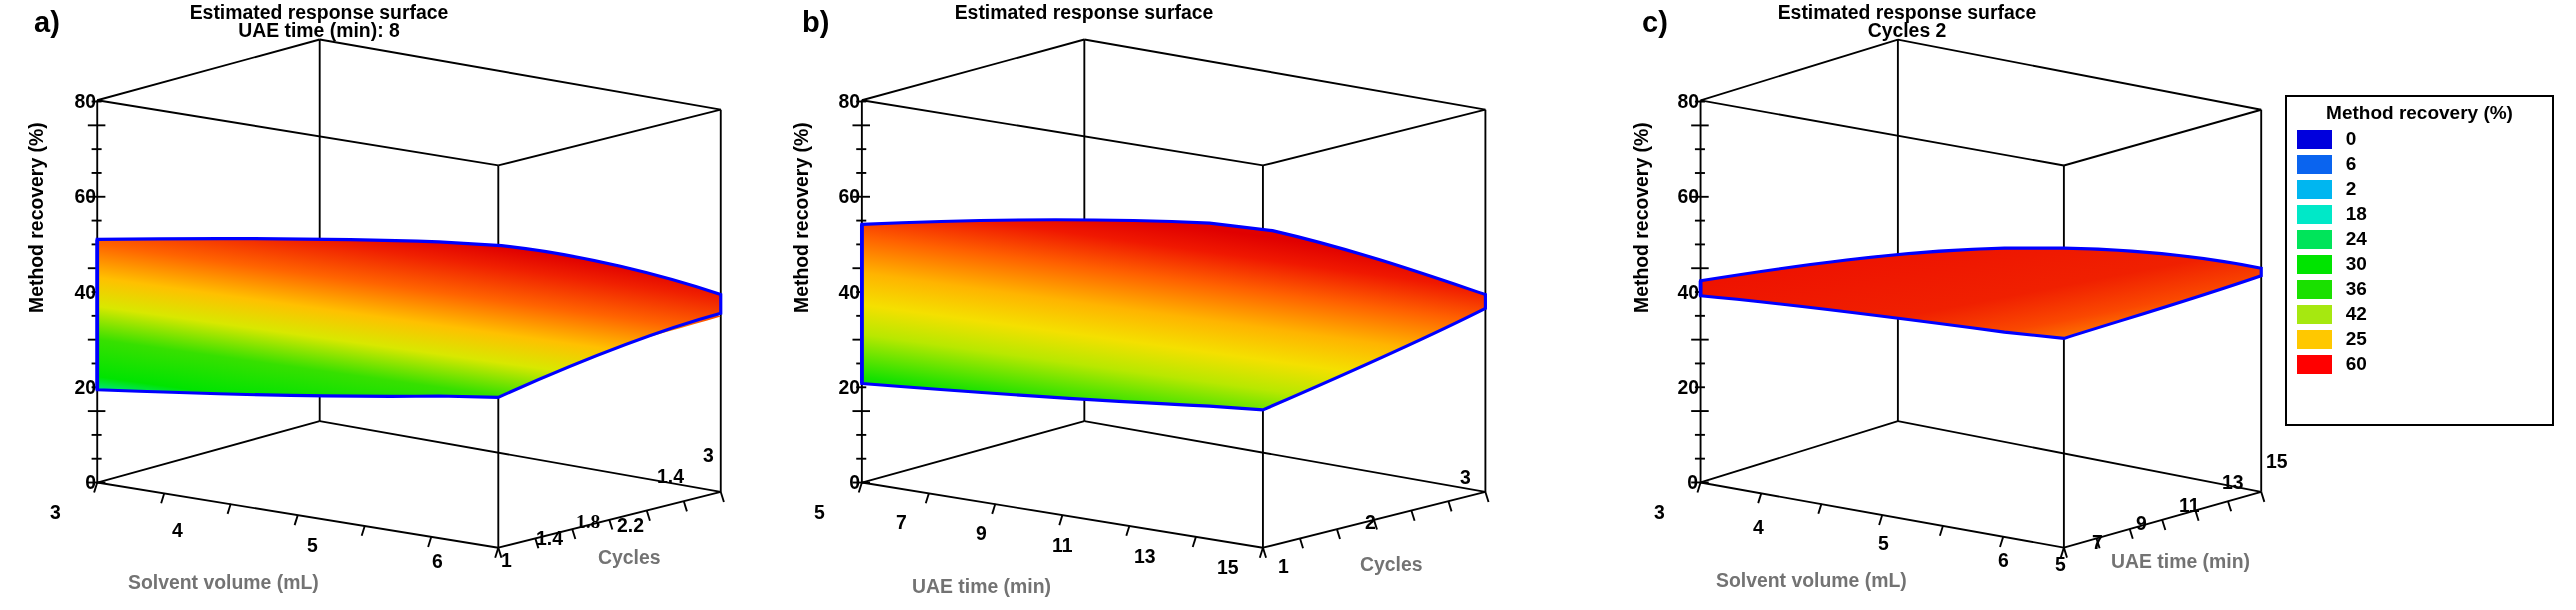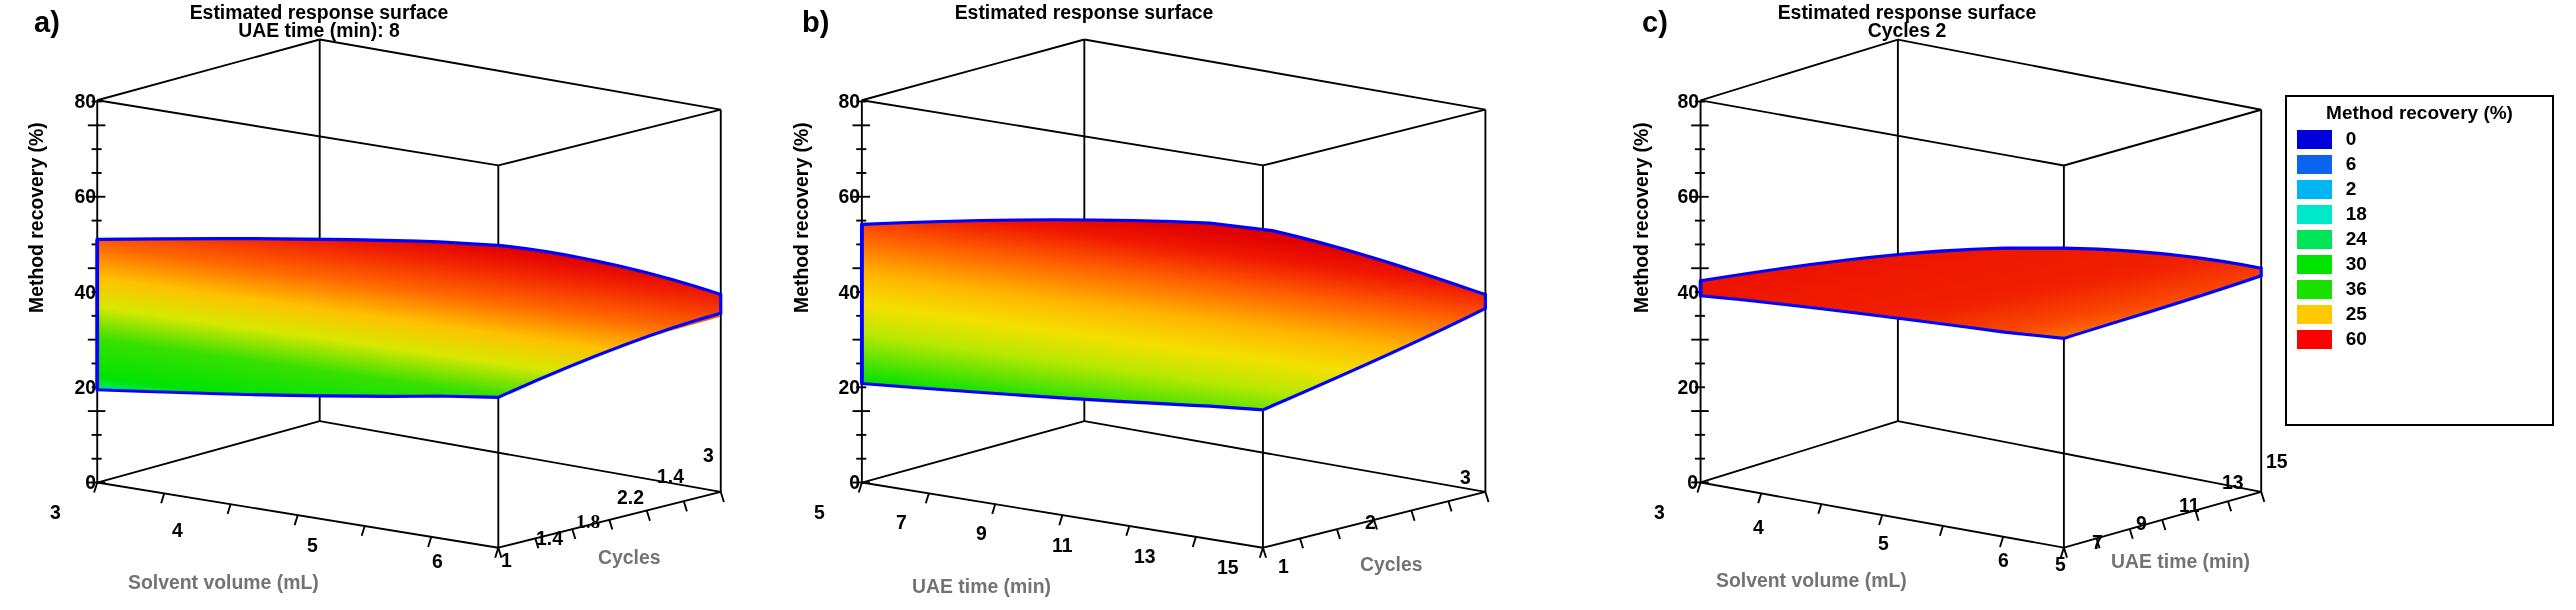--- a/index.html
+++ b/index.html
@@ -57,21 +57,21 @@
   <div class="tick-lbl" style="left:50px;top:501px;">3</div>
   <div class="tick-lbl" style="left:172px;top:519px;">4</div>
   <div class="tick-lbl" style="left:307px;top:534px;">5</div>
   <div class="tick-lbl" style="left:432px;top:550px;">6</div>
 
   <div class="axis-title" style="left:128px;top:571px;">Solvent volume (mL)</div>
 
   <div class="tick-lbl" style="left:501px;top:549px;">1</div>
   <div class="tick-lbl" style="left:536px;top:527px;">1.4</div>
   <div class="tick-lbl" style="left:576px;top:511px;font-family:Liberation Serif, serif;">1.8</div>
-  <div class="tick-lbl" style="left:617px;top:486px;">2.2</div>
+  <div class="tick-lbl" style="left:617px;top:514px;">2.2</div>
   <div class="tick-lbl" style="left:657px;top:465px;">1.4</div>
   <div class="tick-lbl" style="left:703px;top:444px;">3</div>
 
   <div class="axis-title" style="left:598px;top:546px;">Cycles</div>
 
   <svg class="surf-svg" width="771" height="611" viewBox="0 0 1230 975">
     <defs>
       <linearGradient id="gradA" x1="0" y1="1" x2="0.55" y2="0">
         <stop offset="0.00" stop-color="#00e8c8"></stop>
         <stop offset="0.10" stop-color="#00e400"></stop>
@@ -423,20 +423,24 @@
     </div>
     <div class="legend-row">
       <div class="legend-swatch" style="background:#00e400;"></div>
       <div class="legend-label">30</div>
     </div>
     <div class="legend-row">
       <div class="legend-swatch" style="background:#1ae000;"></div>
       <div class="legend-label">36</div>
     </div>
     <div class="legend-row">
+      <div class="legend-swatch" style="background:#a6e810;"></div>
+      <div class="legend-label">42</div>
+    </div>
+    <div class="legend-row">
       <div class="legend-swatch" style="background:#ffc800;"></div>
       <div class="legend-label">25</div>
     </div>
     <div class="legend-row">
       <div class="legend-swatch" style="background:#ff0000;"></div>
       <div class="legend-label">60</div>
     </div>
   </div>
 </div>
 

